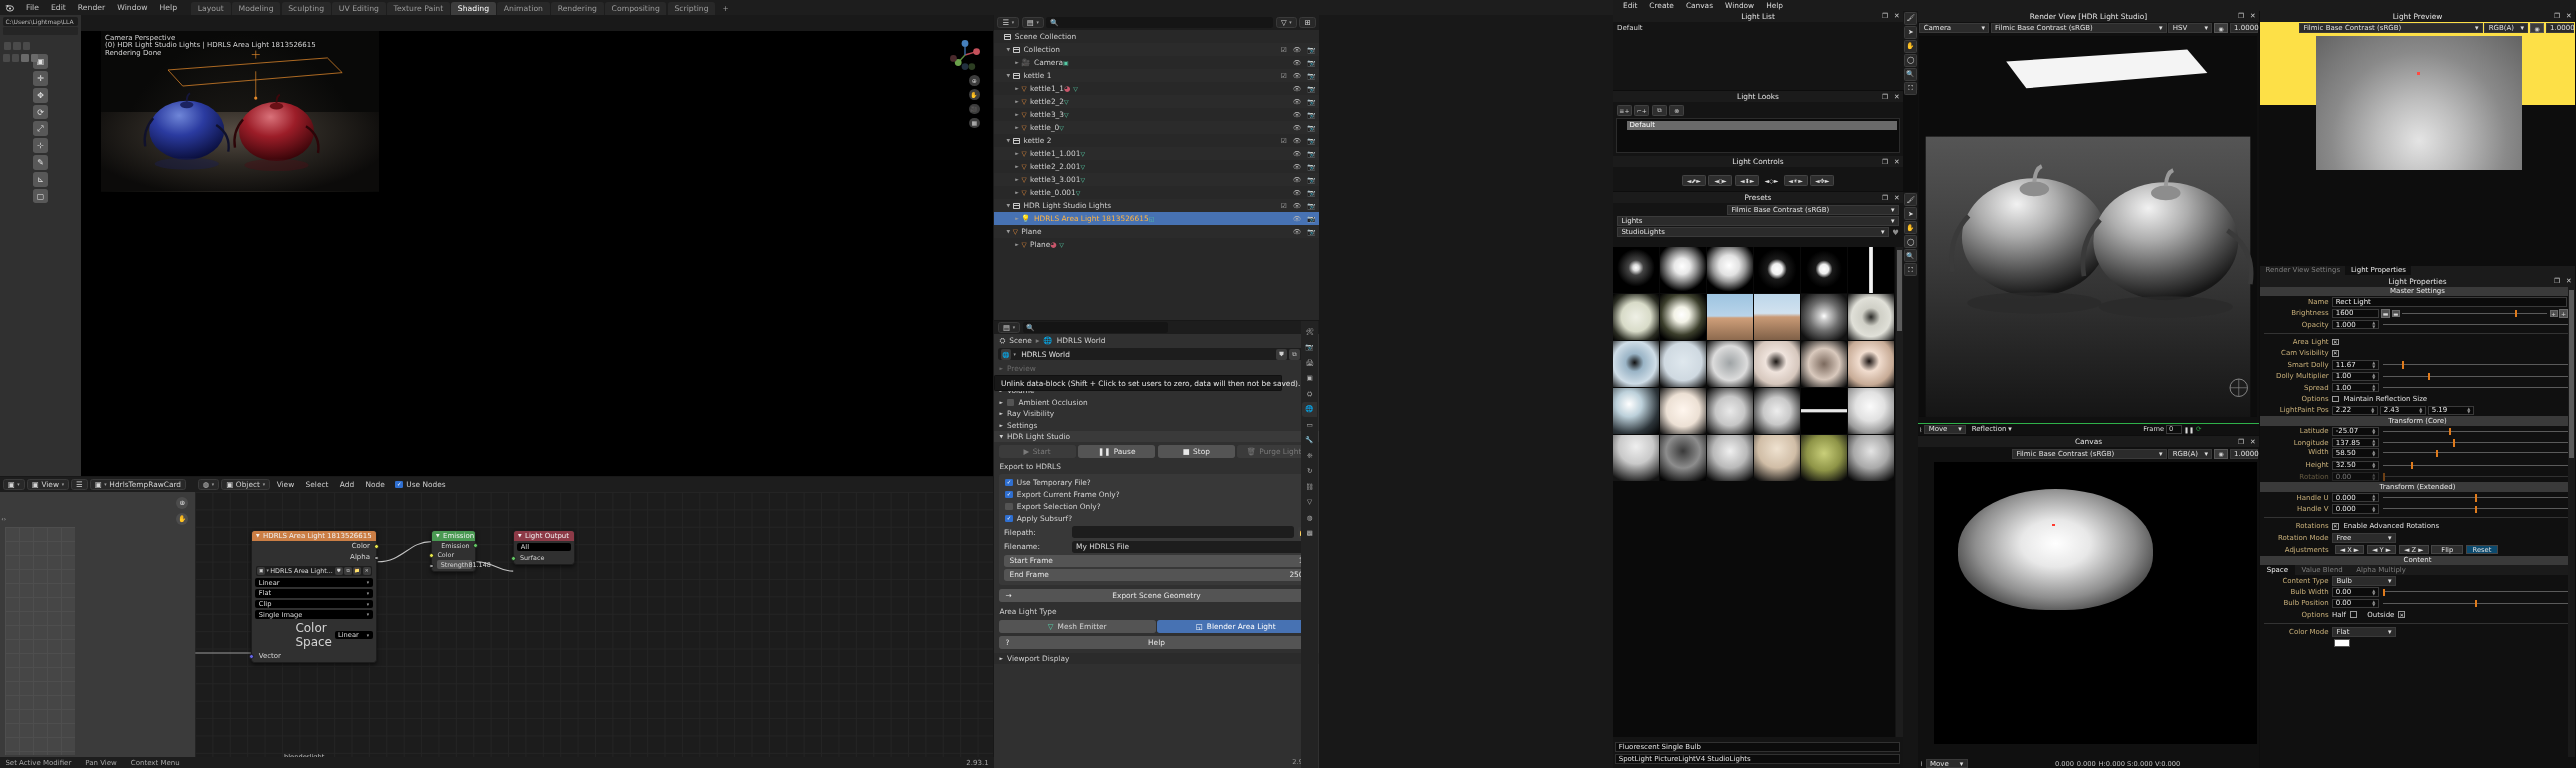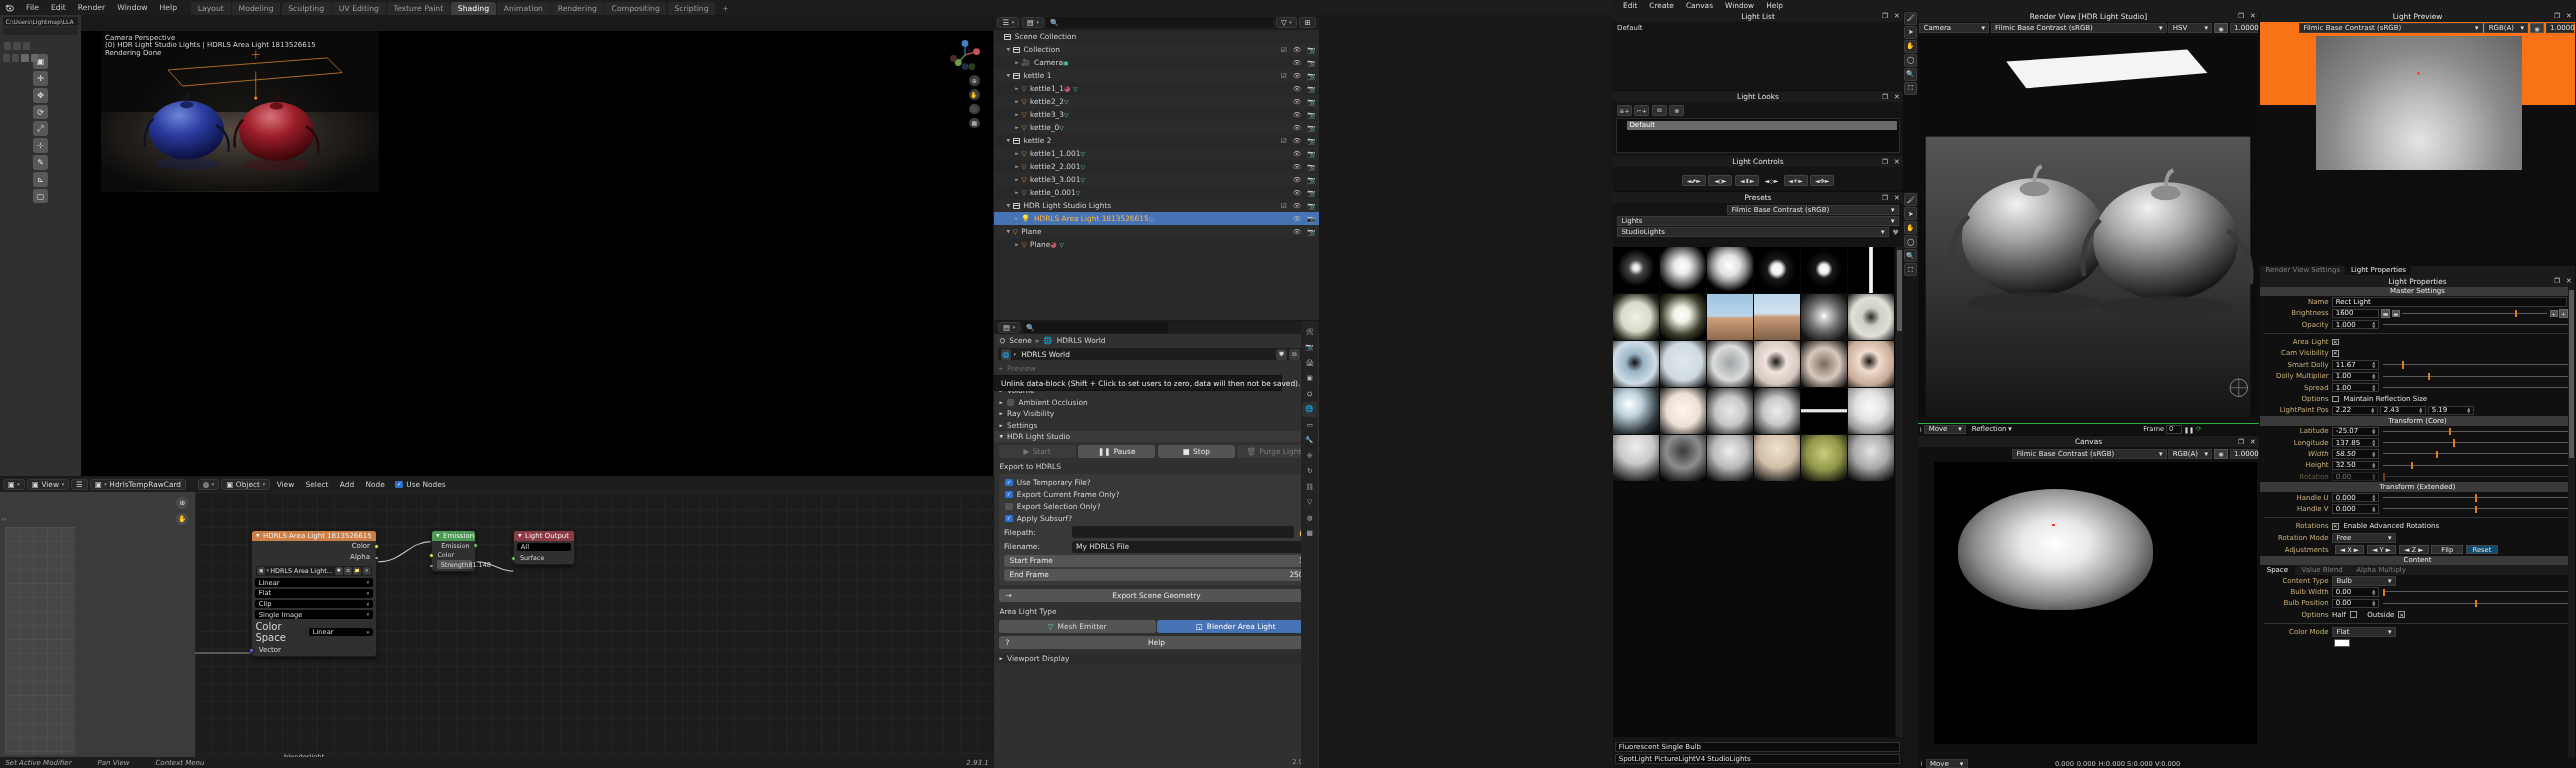--- a/index.html
+++ b/index.html
@@ -113,21 +113,21 @@
   .lp-field{ background:#0b0b0b; border:0.7px solid #3a3a3a; height:9.4px; display:flex; align-items:center;
              padding:0 2.7px; font-size:7px; color:#eaeaea;}
   .lp-track{ position:relative; height:9.4px; }
   .lp-track:before{ content:''; position:absolute; left:0; right:0; top:4px; height:0.7px; background:#5a5a5a;}
   .lp-knob{ position:absolute; width:2px; height:7.4px; background:#e07b1c; top:1.3px;}
   .lp-sec{ height:9.4px; background:#3a3a3a; display:flex; align-items:center; justify-content:center;
            font-size:7px; color:#e8e8e8; }
   .lp-chk{ width:6.7px; height:6.7px; border:0.7px solid #9a9a9a; display:inline-flex; align-items:center;
            justify-content:center; font-size:5.4px; color:#e0e0e0;}
   .statusbar{ position:absolute; left:0; bottom:0; height:12px; width:100%; background:#1d1d1d;
-              display:flex; align-items:center; font-size:7px; color:#a8a8a8; padding:0 5.4px; gap:26px;font-style:italic;}
+              display:flex; align-items:center; font-size:7px; color:#a8a8a8; padding:0 5.4px; gap:14px;}
 </style>
 </head>
 <body>
 
 <div id="blender-root">
 
   <div class="topbar">
     <div class="blender-logo">
       <svg width="10.7" height="10.7" viewBox="0 0 16 16">
           <ellipse cx="9" cy="9.6" rx="5.2" ry="4" fill="none" stroke="#e0e0e0" stroke-width="1.3"></ellipse>
@@ -754,21 +754,21 @@
           </div>
         <div class="node-ddl">
           <span>Clip</span>
             <span class="chev">▾</span>
           </div>
         <div class="node-ddl">
           <span>Single Image</span>
             <span class="chev">▾</span>
           </div>
         <div style="display:flex;align-items:center;gap:2.7px;margin:2px 3.4px;">
-          <span style="font-size:10px;flex:1;">Color Space</span>
+          <span style="font-size:12px;flex:1;margin-left:40px;">Color Space</span>
           <span class="node-ddl" style="margin:0;flex:1.1;">
             <span>Linear</span>
               <span class="chev">▾</span>
             </span>
         </div>
         <div style="position:relative;height:11.4px;">
           <div class="sock" style="background:#6363e5;left:-2.7px;top:3.4px;"></div>
           <div style="padding-left:6.7px;line-height:11.4px;">Vector</div>
         </div>
       </div>
@@ -1145,21 +1145,21 @@
           <span>▾</span>
         </div>
       <span style="flex:1"></span>
       <span style="font-size:6.7px;color:#c3c3c3;">0.000</span>
       <span style="font-size:6.7px;color:#c3c3c3;">0.000</span>
       <span style="font-size:6.7px;color:#c3c3c3;">H:0.000 S:0.000 V:0.000</span>
       <span style="width:74px"></span>
     </div>
   </div>
 
-  <div class="abs" style="left:647px;top:10.7px;width:315px;height:94px;background:#f97316;">
+  <div class="abs" style="left:647px;top:10.7px;width:315px;height:94px;background:#fde047;">
     <div class="hl-panel-title">
       <span>Light Preview</span>
       <span class="ctl">
           <span>❐</span>
           <span>✕</span>
         </span>
     </div>
     <div style="display:flex;align-items:center;gap:1.3px;margin:1.3px 1.3px 1.3px 39px;">
       <div class="hl-combo" style="flex:1;">
         <span>Filmic Base Contrast (sRGB)</span>
@@ -1267,21 +1267,21 @@
             <div class="lp-knob" style="left:35%;"></div>
           </div>
         </div>
         <div style="display:flex;align-items:center;height:11.4px;">
           <div class="lp-label" style="width:72px;">Longitude</div>
           <div class="lp-field" style="width:47px;">137.85<span style="margin-left:auto;color:#8f8f8f;font-size:4px;line-height:3.4px;">▲<br>▼</span></div>
           <div class="lp-track" style="flex:1;margin:0 4px;">
             <div class="lp-knob" style="left:37%;"></div>
           </div>
         </div>
-        <div style="display:flex;align-items:center;height:11.4px;font-style:italic;">
+        <div style="display:flex;align-items:flex-start;height:11.4px;">
           <div class="lp-label" style="width:72px;">Width</div>
           <div class="lp-field" style="width:47px;">58.50<span style="margin-left:auto;color:#8f8f8f;font-size:4px;line-height:3.4px;">▲<br>▼</span></div>
           <div class="lp-track" style="flex:1;margin:0 4px;">
             <div class="lp-knob" style="left:28%;"></div>
           </div>
         </div>
         <div style="display:flex;align-items:center;height:11.4px;">
           <div class="lp-label" style="width:72px;">Height</div>
           <div class="lp-field" style="width:47px;">32.50<span style="margin-left:auto;color:#8f8f8f;font-size:4px;line-height:3.4px;">▲<br>▼</span></div>
           <div class="lp-track" style="flex:1;margin:0 4px;">

